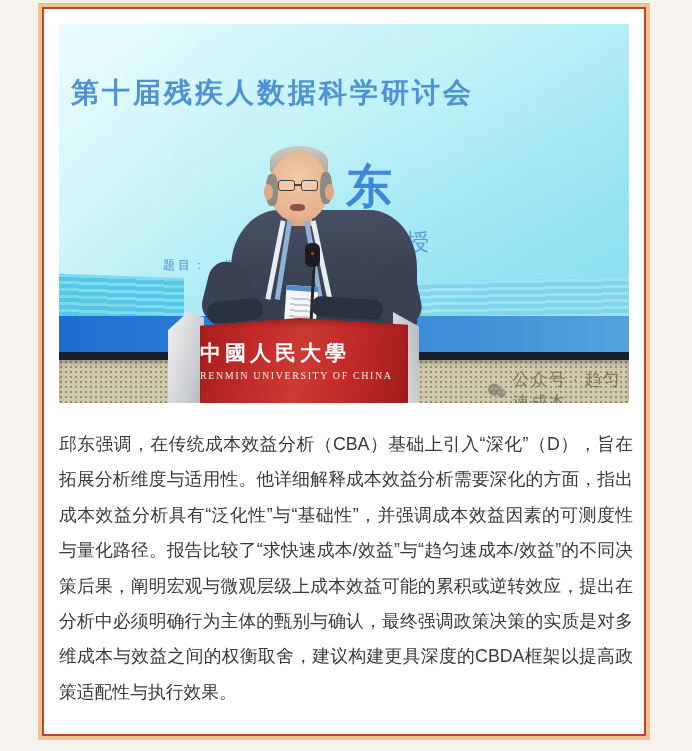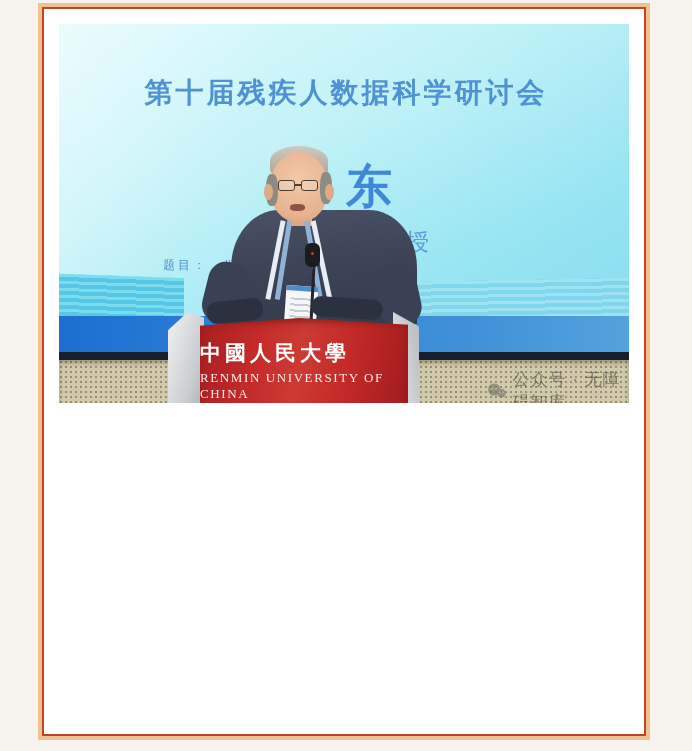--- a/index.html
+++ b/index.html
@@ -17,21 +17,21 @@
   
   .photo{
     position:absolute;left:15px;top:15px;width:570px;height:379px;
     overflow:hidden;background:linear-gradient(160deg,#d6f8fb 0%,#bdf1f7 35%,#9ce7f3 65%,#86deee 100%);
   }
   .photo .sheen{
     position:absolute;inset:0;
     background:linear-gradient(115deg,rgba(255,255,255,.5) 0%,rgba(255,255,255,.12) 30%,rgba(255,255,255,0) 55%,rgba(110,205,235,.22) 100%);
   }
   .banner-line1{
-    position:absolute;top:50px;left:2px;width:100%;text-align:center;
+    position:absolute;top:50px;left:12px;width:100%;
     font-family:"Liberation Serif",serif;font-size:28px;font-weight:600;
     letter-spacing:3px;color:#4e92d3;
   }
   .banner-line2{
     position:absolute;top:90px;left:0;width:100%;text-align:center;
     font-size:29px;font-weight:700;letter-spacing:1px;color:#3c86d8;
   }
   .speaker-char{
     position:absolute;left:287px;top:132px;font-size:46px;font-weight:800;color:#3f87da;
   }
@@ -138,21 +138,21 @@
     background:linear-gradient(100deg,#a81f1f 0%,#c22929 25%,#cd3a33 48%,#c32a28 70%,#a01d1d 100%);
     box-shadow:inset 0 7px 9px -4px rgba(60,0,0,.5);
     text-align:left;color:#ffffff;
   }
   .podium-logo-cn{
     margin-top:21px;font-family:"Liberation Serif",serif;
     font-size:21px;font-weight:700;letter-spacing:4px;color:#fff;
   }
   .podium-logo-en{
     margin-top:3px;font-family:"Liberation Serif",serif;
-    font-size:13px;letter-spacing:1.6px;color:#f6ecec;
+    font-size:10px;letter-spacing:1.6px;color:#f6ecec;
   }
   .arm-rest{position:absolute;background:#2c3140;border-radius:10px;z-index:6;}
   .arm-rest.l{left:148px;top:276px;width:56px;height:22px;transform:rotate(-6deg);}
   .arm-rest.r{left:252px;top:274px;width:72px;height:20px;transform:rotate(4deg);}
 
   
   .article{
     position:absolute;left:15px;top:418px;width:574px;
     font-size:17.8px;line-height:35.4px;color:#3a3a3a;
     text-align:justify;text-justify:inter-character;
@@ -219,17 +219,18 @@
 
     <div class="watermark">
       <svg width="27" height="22" viewBox="0 0 27 22">
         <circle cx="10" cy="9" r="8.5" fill="#6f6f66"></circle>
         <circle cx="20" cy="14" r="6" fill="#6f6f66"></circle>
         <circle cx="7" cy="7.5" r="1.2" fill="#d0c9ab"></circle>
         <circle cx="12.5" cy="7.5" r="1.2" fill="#d0c9ab"></circle>
         <circle cx="18" cy="12.8" r="1" fill="#d0c9ab"></circle>
         <circle cx="22" cy="12.8" r="1" fill="#d0c9ab"></circle>
       </svg>
-      <span>公众号 · 无障碍智库</span>
+      <span>公众号 · 趋匀速成本</span>
     </div>
   </div>
 
+  <div class="article">邱东强调，在传统成本效益分析（CBA）基础上引入“深化”（D），旨在拓展分析维度与适用性。他详细解释成本效益分析需要深化的方面，指出成本效益分析具有“泛化性”与“基础性”，并强调成本效益因素的可测度性与量化路径。报告比较了“求快速成本/效益”与“趋匀速成本/效益”的不同决策后果，阐明宏观与微观层级上成本效益可能的累积或逆转效应，提出在分析中必须明确行为主体的甄别与确认，最终强调政策决策的实质是对多维成本与效益之间的权衡取舍，建议构建更具深度的CBDA框架以提高政策适配性与执行效果。</div>
 </div>
 
 </body></html>

